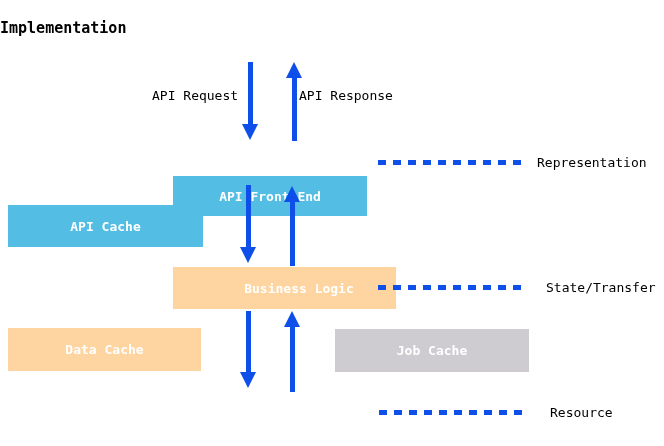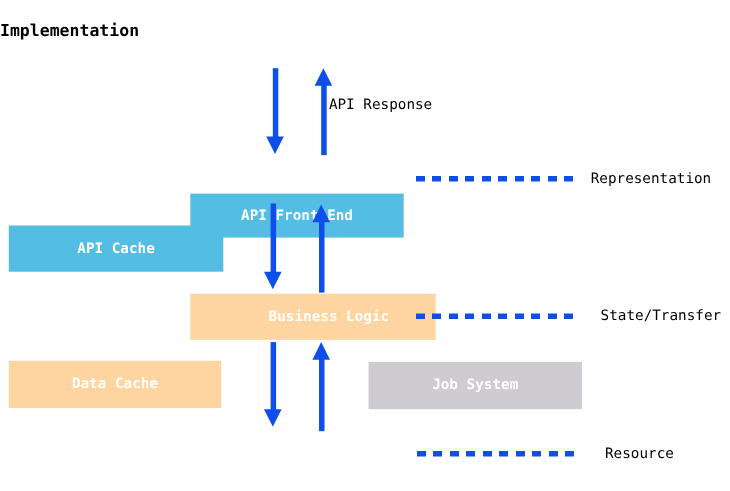--- a/index.html
+++ b/index.html
@@ -69,20 +69,21 @@
   <div class="title">Implementation</div>
 
   <div class="arrow down ar-request">
     <div class="shaft"></div>
     <div class="head"></div>
   </div>
   <div class="arrow up ar-response">
     <div class="shaft"></div>
     <div class="head"></div>
   </div>
+  <div class="flow-label lbl-request">API Request</div>
   <div class="flow-label lbl-response">API Response</div>
 
   <div class="box box-fe" style="background-color: rgb(83, 189, 228);">
     <span>API Front-End</span>
   </div>
   <div class="dash-line dash-1"></div>
   <div class="layer-label lbl-representation">Representation</div>
 
   <div class="box box-api-cache" style="background-color: rgb(83, 189, 228);">
     <span>API Cache</span>
@@ -100,21 +101,21 @@
   <div class="box box-bl" style="background-color: rgb(254, 213, 161); padding-left: 29px;">
     <span>Business Logic</span>
   </div>
   <div class="dash-line dash-2"></div>
   <div class="layer-label lbl-state">State/Transfer</div>
 
   <div class="box box-data-cache" style="background-color: rgb(254, 213, 161);">
     <span>Data Cache</span>
   </div>
   <div class="box box-job" style="background-color: rgb(206, 203, 209);">
-    <span>Job System</span>
+    <span>Job Cache</span>
   </div>
 
   <div class="arrow down ar-bl-data">
     <div class="shaft"></div>
     <div class="head"></div>
   </div>
   <div class="arrow up ar-data-bl">
     <div class="shaft"></div>
     <div class="head"></div>
   </div>

